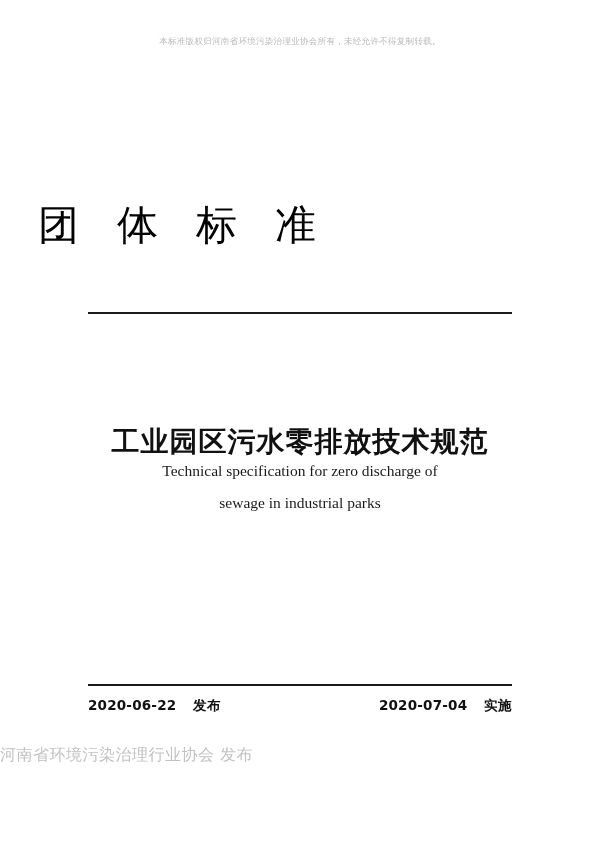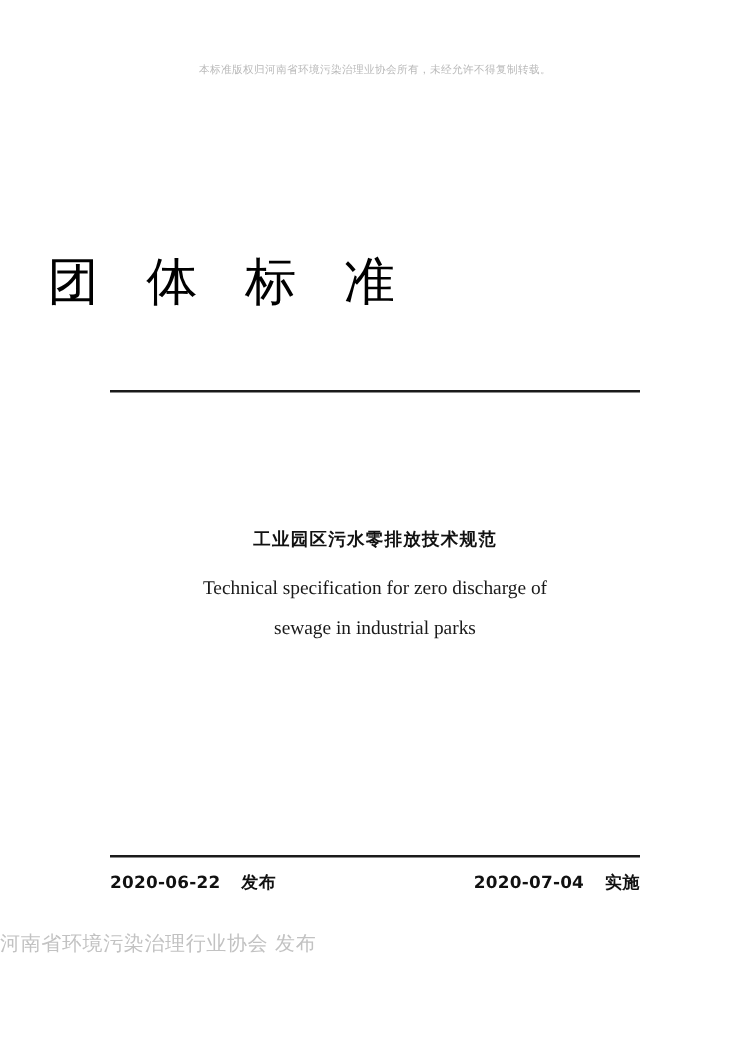--- a/index.html
+++ b/index.html
@@ -17,21 +17,21 @@
   .page {
     position: relative;
     width: 600px;
     height: 850px;
     box-sizing: border-box;
   }
 
   
   .top-notice {
     position: absolute;
-    top: 50px;
+    top: 36px;
     left: 0;
     width: 600px;
     text-align: center;
     font-size: 8.5px;
     letter-spacing: 0.3px;
     color: #b9b9b9;
     font-family: "DejaVu Sans", sans-serif;
     white-space: nowrap;
   }
 
@@ -70,21 +70,21 @@
     background: #1a1a1a;
   }
 
   
   .title-cn {
     position: absolute;
     top: 423px;
     left: 0;
     width: 600px;
     text-align: center;
-    font-size: 14px;
+    font-size: 28px;
     font-weight: 600;
     letter-spacing: 1px;
     color: #111111;
     font-family: "DejaVu Sans", sans-serif;
   }
 
   
   .title-en {
     position: absolute;
     left: 0;

